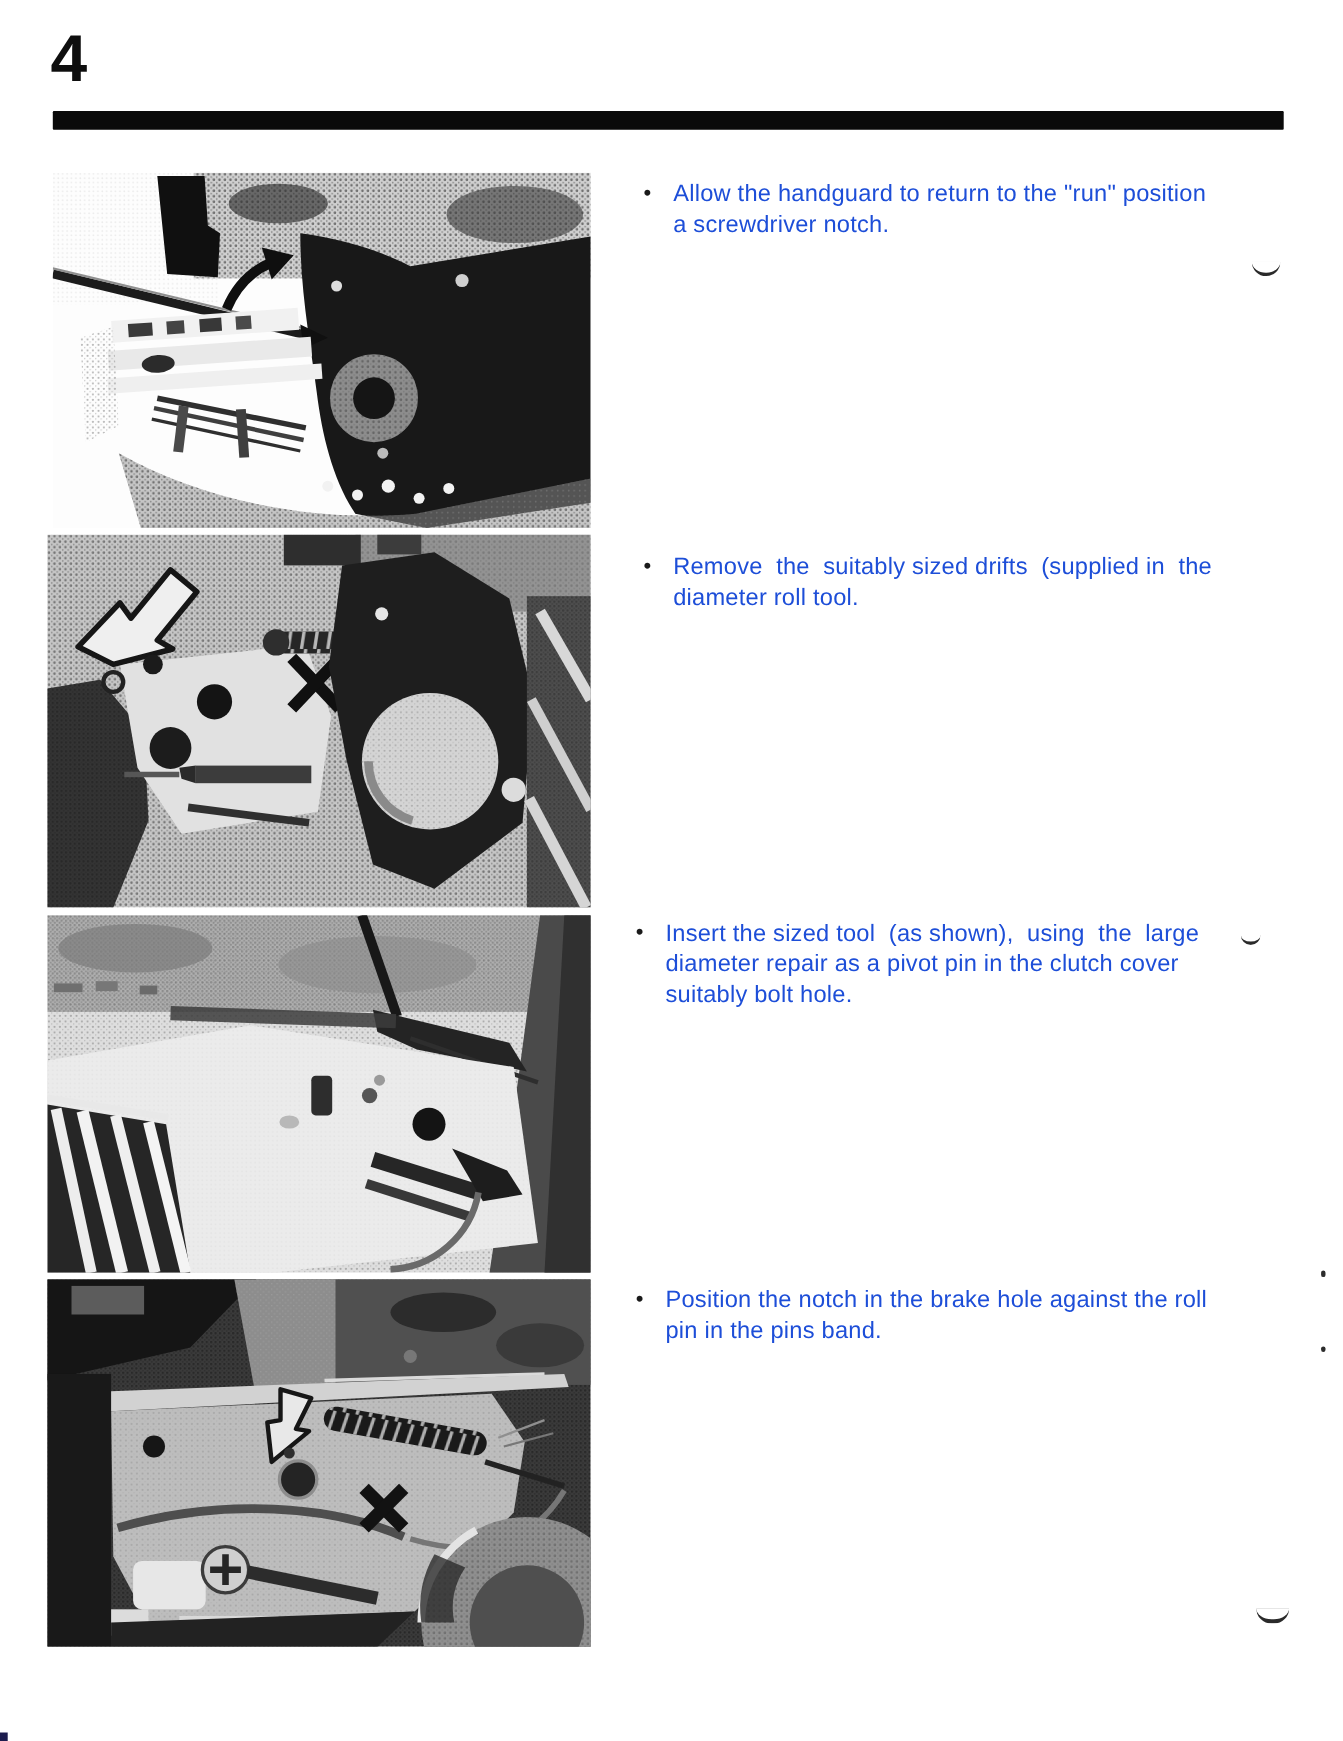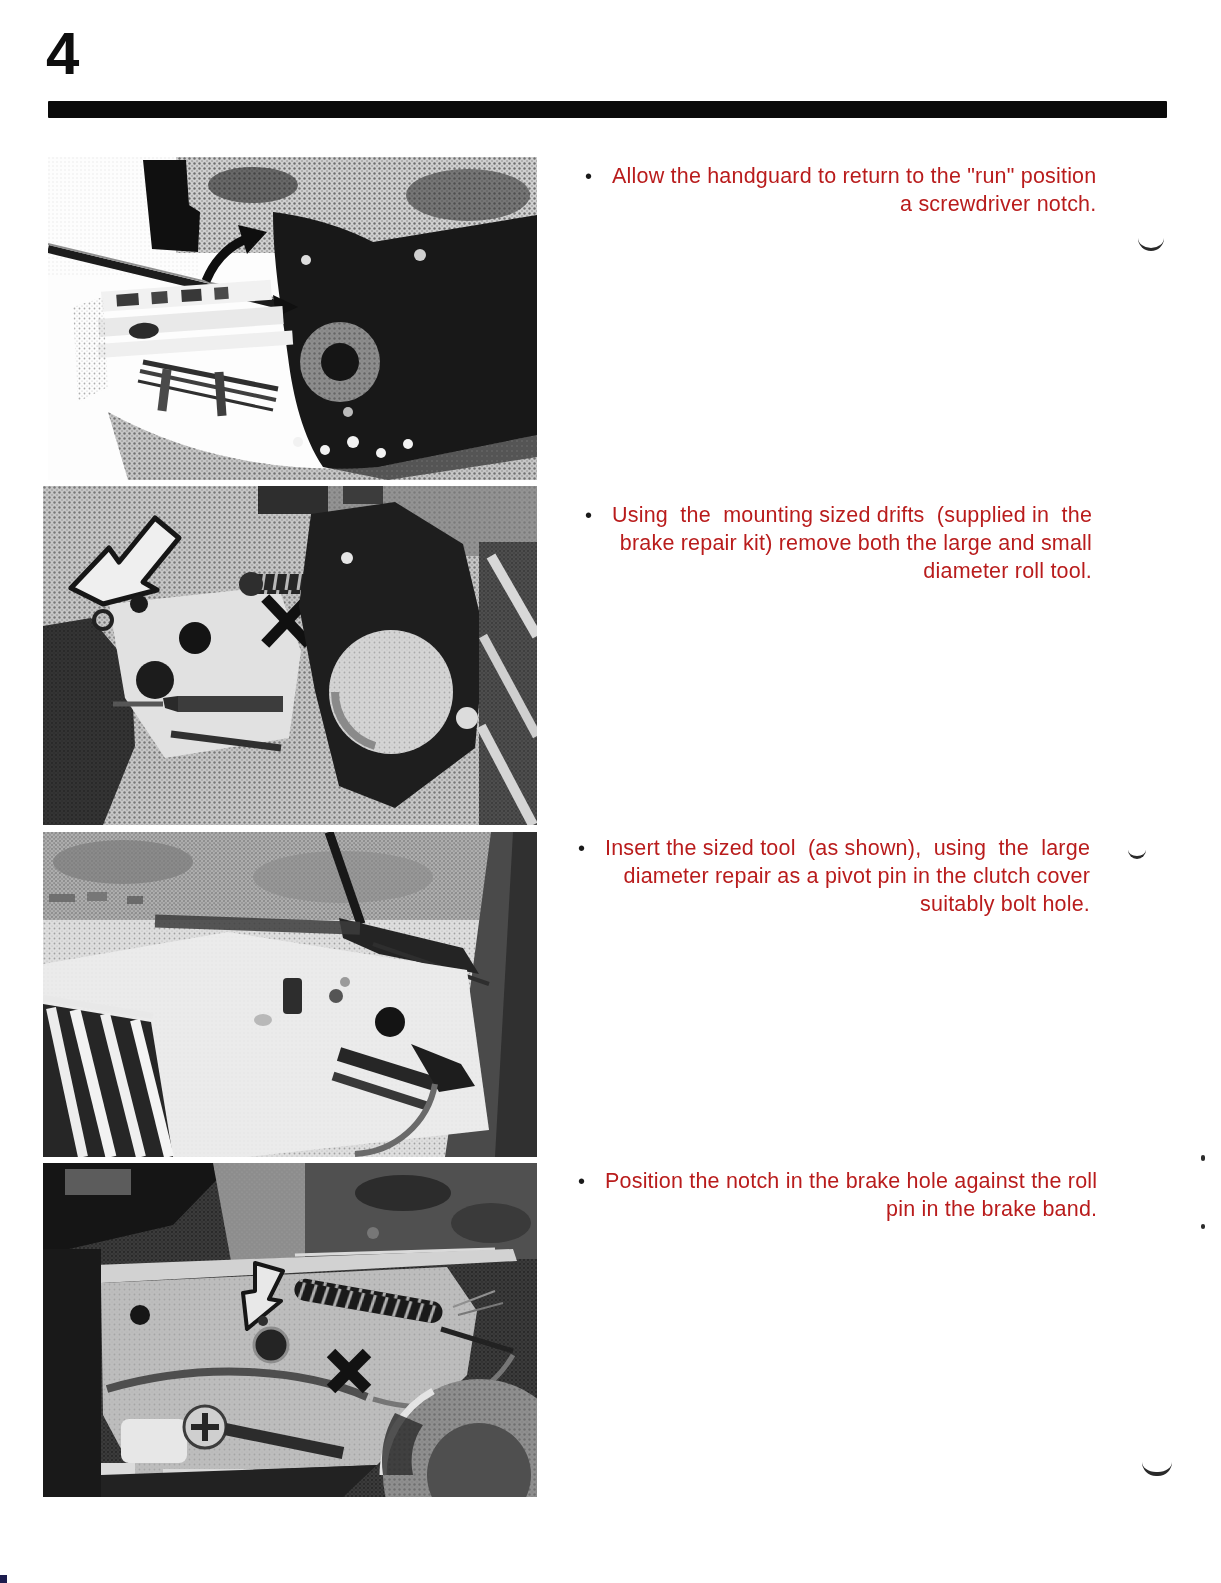--- a/index.html
+++ b/index.html
@@ -14,21 +14,21 @@
   .header-rule {
     position:absolute; left:48px; top:101px; width:1119px; height:17px;
     background:#0a0a0a; border-radius:1px;
   }
   .photo { position:absolute; }
   .photo svg { display:block; }
   .step { position:absolute; display:flex; color:#161616; }
   .step-marker { font-size:20px; line-height:28px; width:15px; margin-right:12px; color:#1a1a1a; }
   .step-text .line {
     display:block; white-space:pre; font-size:21.5px; line-height:28px;
-    letter-spacing:0.2px; color:#b91c1c;text-align:right;
+    letter-spacing:0.2px; color:#1d4ed8;
   }
   .artifact { position:absolute; }
   .swoosh { border-bottom:3px solid #2a2a2a; border-radius:0 0 14px 14px; }
   .dot-mark { background:#2c2c2c; border-radius:2px; }
 </style>
 </head>
 <body>
 
 <div class="page">
 
@@ -244,40 +244,39 @@
     <span class="step-marker">•</span>
     <div class="step-text">
       <span class="line">Allow the handguard to return to the "run" position</span>
       <span class="line">a screwdriver notch.</span>
     </div>
   </div>
 
   <div class="step" style="left:585px; top:501px; width:580px;">
     <span class="step-marker">•</span>
     <div class="step-text">
-      <span class="line">Using  the  mounting sized drifts  (supplied in  the</span>
-      <span class="line">brake repair kit) remove both the large and small</span>
+      <span class="line">Remove  the  suitably sized drifts  (supplied in  the</span>
       <span class="line">diameter roll tool.</span>
     </div>
   </div>
 
   <div class="step" style="left:578px; top:834px; width:586px;">
     <span class="step-marker">•</span>
     <div class="step-text">
       <span class="line">Insert the sized tool  (as shown),  using  the  large</span>
       <span class="line">diameter repair as a pivot pin in the clutch cover</span>
       <span class="line">suitably bolt hole.</span>
     </div>
   </div>
 
   <div class="step" style="left:578px; top:1167px; width:586px;">
     <span class="step-marker">•</span>
     <div class="step-text">
       <span class="line">Position the notch in the brake hole against the roll</span>
-      <span class="line">pin in the brake band.</span>
+      <span class="line">pin in the pins band.</span>
     </div>
   </div>
 
   <div class="artifact swoosh" style="left:1138px; top:238px; width:26px; height:10px;"></div>
   <div class="artifact swoosh" style="left:1128px; top:848px; width:18px; height:8px;"></div>
   <div class="artifact dot-mark" style="left:1201px; top:1155px; width:4px; height:6px;"></div>
   <div class="artifact dot-mark" style="left:1201px; top:1224px; width:4px; height:5px;"></div>
   <div class="artifact swoosh" style="left:1142px; top:1462px; width:30px; height:10px; border-bottom-width:4px;"></div>
   <div class="artifact" style="left:0px; top:1575px; width:7px; height:8px; background:#1c1c4e;"></div>
 

